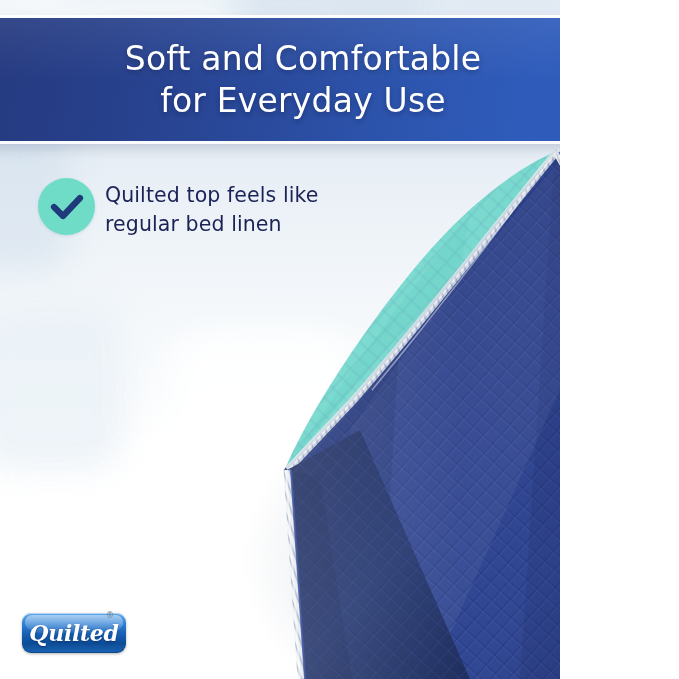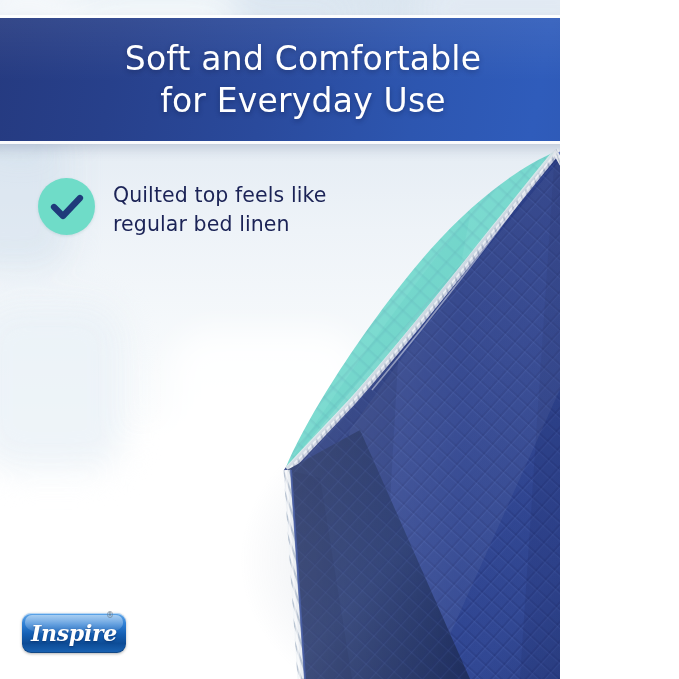--- a/index.html
+++ b/index.html
@@ -118,21 +118,21 @@
     flex: 0 0 auto;
     width: 57px;
     height: 57px;
     border-radius: 50%;
     background: #6fdcc8;
     position: relative;
     box-shadow: 0 1px 3px rgba(80,140,140,0.20);
   }
   .check-circle svg { position:absolute; left:0; top:0; }
   .bullet-text {
-    margin-left: 18px;
+    margin-left: 10px;
     color: #1b2356;
     font-family: "DejaVu Sans", sans-serif;
     font-size: 20.5px;
     line-height: 1.42;
     letter-spacing: .1px;
     padding-top: 3px;
     white-space: pre-line;
   }
 
   
@@ -339,17 +339,17 @@
 regular bed linen</div>
     </div>
 
 
   </div>
 
   <div class="logo">
     <div class="logo-plate">
       <div class="logo-gloss"></div>
     </div>
-    <div class="logo-word">Inspire</div>
+    <div class="logo-word">Quilted</div>
   </div>
   <div class="logo-reg">®</div>
 
 </div>
 
 </body></html>

